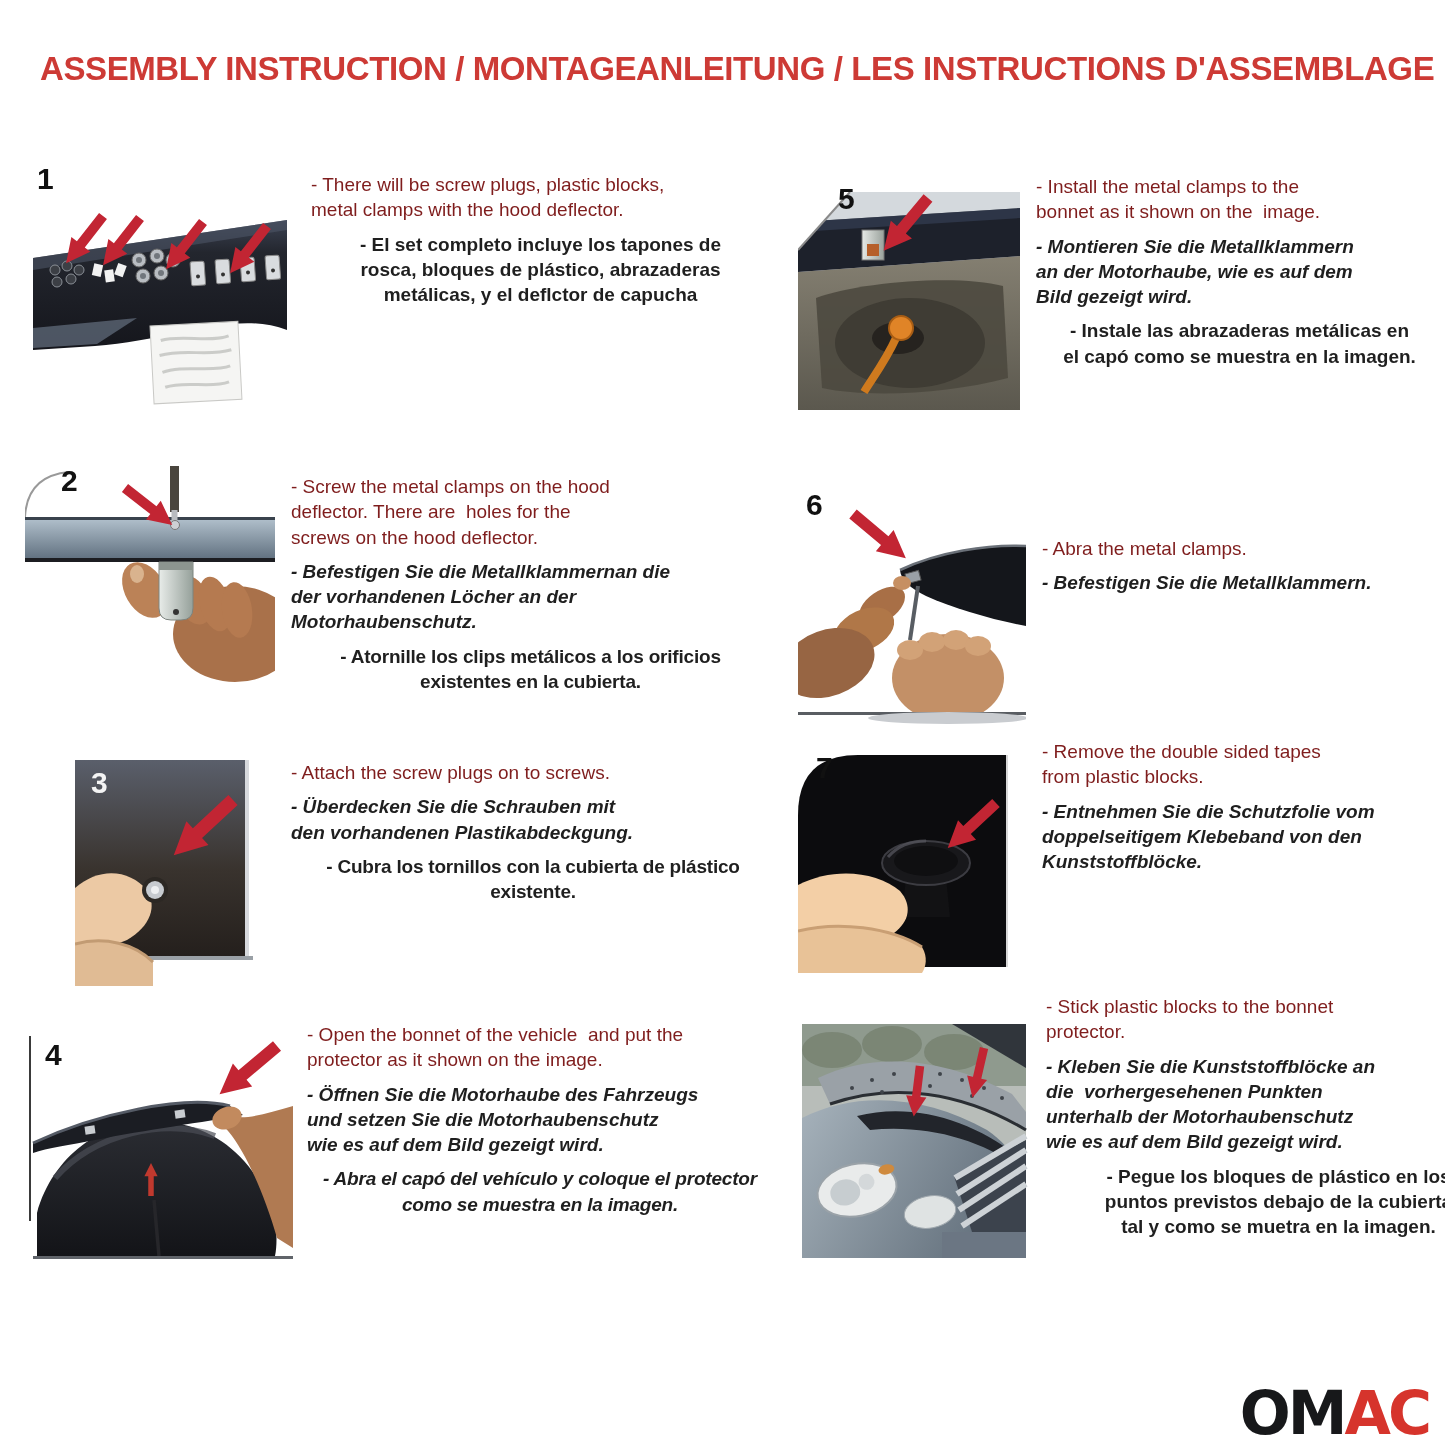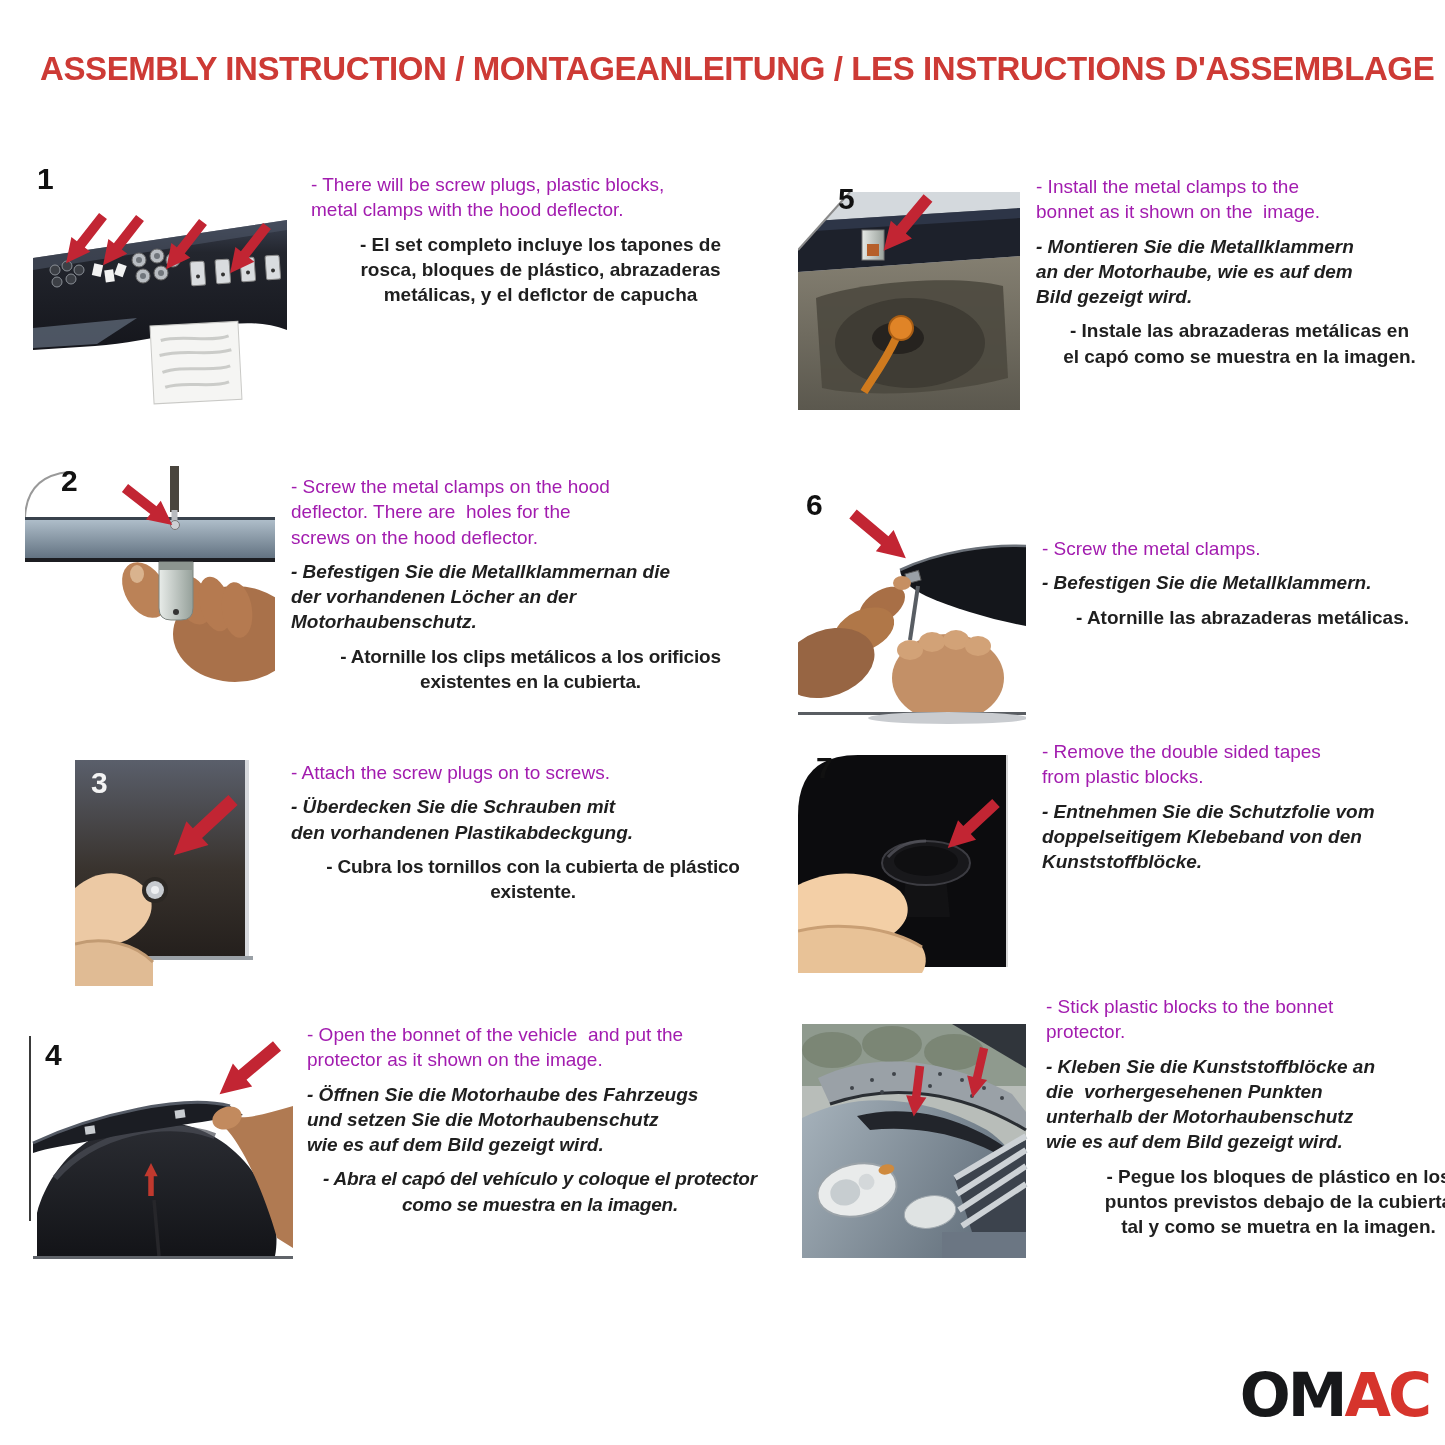--- a/index.html
+++ b/index.html
@@ -16,35 +16,35 @@
   .step { position:absolute; display:flex; }
   .figure { position:relative; flex:none; background:#fff; }
   .figure svg { display:block; }
   .num {
     position:absolute; font-weight:700; font-size:30px; line-height:1; color:#111;
     background:transparent; padding:0 4px;
   }
   .num.white { color:#f4f4f4; }
   .text { flex:1; }
   .text p { margin:0 0 9px; font-size:19px; line-height:1.33; white-space:pre-wrap; }
-  .en { font-weight:400; color:#a21caf; }
+  .en { font-weight:400; color:#7f1d1d; }
   .de { font-weight:700; font-style:italic; }
   .es { font-weight:700;text-align:center; }
   .es.italic { font-style:italic; }
   .tight { font-size:18px; letter-spacing:-0.2px; }
   #s1{left:25px;  top:178px;  width:745px; gap:16px;}
   #s2{left:25px;  top:462px;  width:745px; gap:16px;}
   #s3{left:75px;  top:748px;  width:700px; gap:38px;}
   #s4{left:25px;  top:1018px; width:748px; gap:14px;}
   #s5{left:798px; top:178px;  width:645px; gap:16px;}
   #s6{left:798px; top:488px;  width:645px; gap:16px;}
   #s7{left:798px; top:745px;  width:645px; gap:16px;}
   #s8{left:802px; top:1008px; width:709px; gap:14px;}
   .logo {
-    position:absolute; right:16px; bottom:20px;
+    position:absolute; right:16px; bottom:2px;
     font-family:"DejaVu Sans", sans-serif;
     font-size:60px; font-weight:700; letter-spacing:-3px; line-height:1;
   }
   .logo .lg-black { color:#17181a; }
   .logo .lg-red   { color:#d6342c; }
 </style>
 </head>
 <body>
 
 <h1 class="title">ASSEMBLY INSTRUCTION / MONTAGEANLEITUNG / LES INSTRUCTIONS D'ASSEMBLAGE</h1>
@@ -342,23 +342,22 @@
         <ellipse cx="180" cy="158" rx="13" ry="10" fill="#d2a277"></ellipse>
       </g>
       <rect x="0" y="224" width="228" height="3" fill="#595d62"></rect>
       <ellipse cx="150" cy="230" rx="80" ry="6" fill="#c9ccd0"></ellipse>
       <g transform="translate(55,26) rotate(40) scale(1.15)">
           <path d="M0,-5 L36,-5 L36,-12 L60,0 L36,12 L36,5 L0,5 Z" fill="#c22533"></path>
         </g>
     </svg>
   </div>
   <div class="text" style="margin-top:48px">
-    <p class="en">- Screw the metal clamps.</p>
+    <p class="en">- Abra the metal clamps.</p>
     <p class="de">- Befestigen Sie die Metallklammern.</p>
-    <p class="es">- Atornille las abrazaderas metálicas.</p>
   </div>
 </section>
 
 <section class="step" id="s7">
   <div class="figure" style="width:228px;height:238px">
     <span class="num" style="left:14px;top:8px">7</span>
     <svg width="228" height="238" viewBox="0 0 228 238">
       <path d="M60,10 L208,10 L208,222 L0,222 L0,70 Q0,10 60,10 Z" fill="#0c0c0e"></path>
       <rect x="208" y="10" width="2" height="212" fill="#d8d8d8"></rect>
       <path d="M108,132 L104,172 L152,172 L148,132 Z" fill="#121214"></path>

